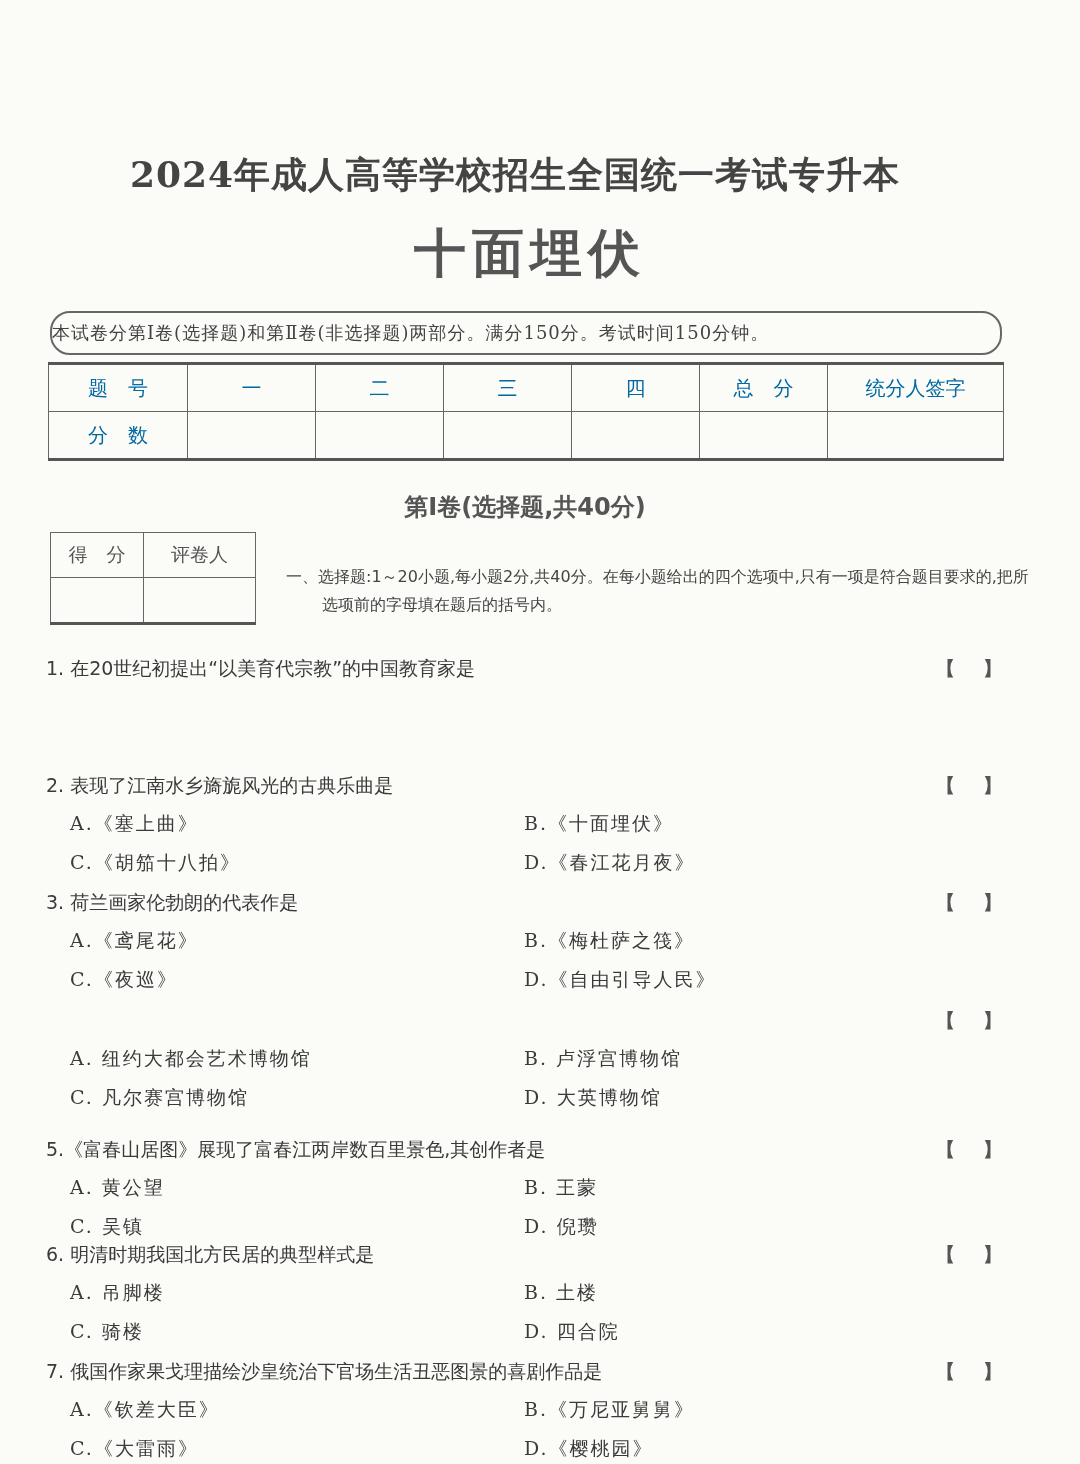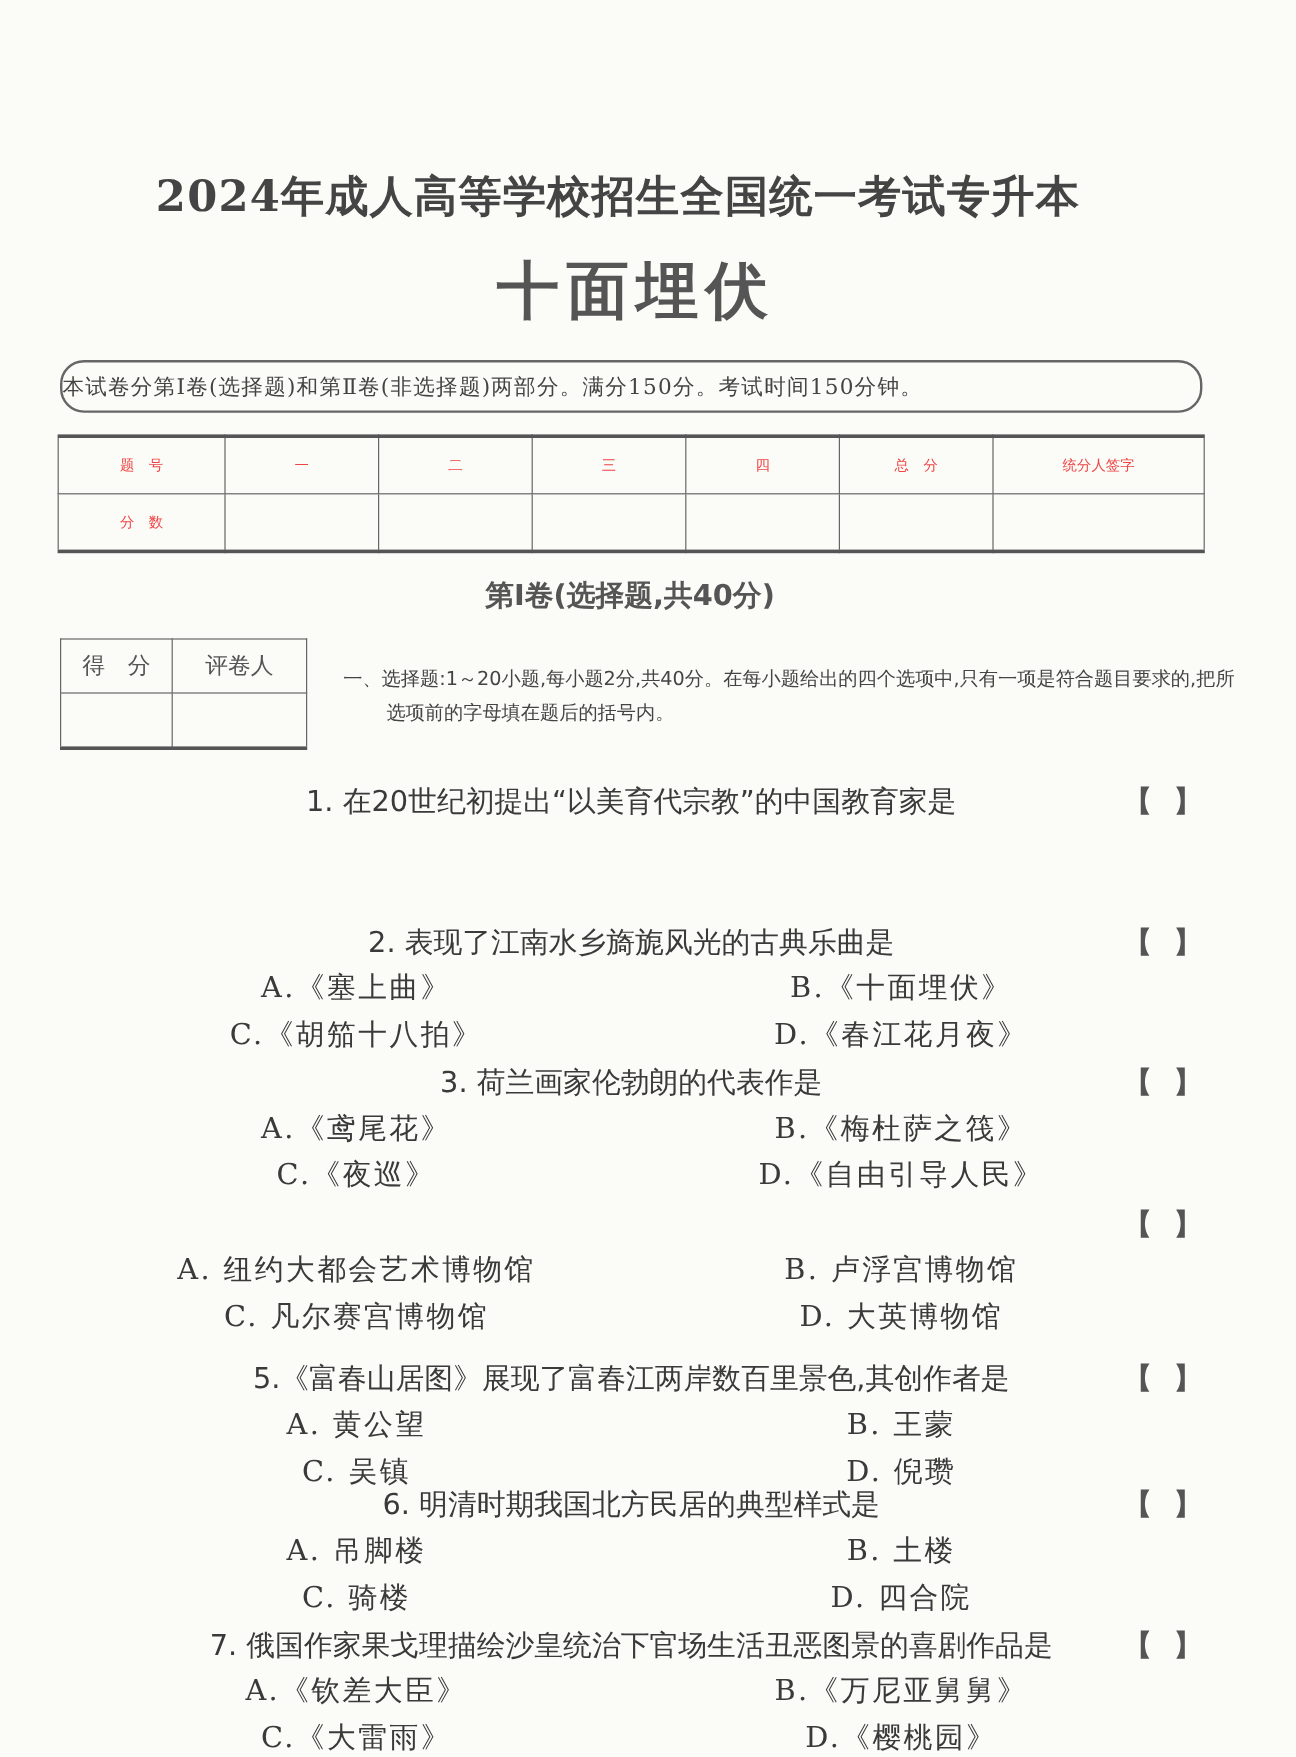--- a/index.html
+++ b/index.html
@@ -3,21 +3,21 @@
   <meta charset="utf-8">
   <style>
     html, body { margin: 0; padding: 0; }
     body {
       width: 1080px; height: 1464px; overflow: hidden;
       background: #fbfbf8;
       color: #3a3a3a;
       font-family: "DejaVu Serif", "Liberation Serif", serif;
       position: relative;
     }
-    .abs { position: absolute; }
+    .abs { position: absolute; margin-top: 11px; }
     .title-main {
       left: 0; width: 1030px; top: 140px; text-align: center;
       font-size: 36px; font-weight: bold; color: #444; letter-spacing: 1px;
       font-family: "DejaVu Serif", serif;
     }
     .title-sub {
       left: 0; width: 1060px; top: 208px; text-align: center;
       font-size: 52px; font-weight: bold; color: #555; letter-spacing: 6px;
       font-family: "DejaVu Sans", sans-serif;
     }
@@ -27,42 +27,42 @@
       display: flex; align-items: center; justify-content: flex-start;
       font-size: 18px; color: #444; letter-spacing: 1px;
     }
     table.score {
       position: absolute; left: 48px; top: 362px; width: 956px;
       border-collapse: collapse;
       border-top: 3px solid #555; border-bottom: 3px solid #555;
     }
     table.score td {
       border: 1.5px solid #666; height: 44px; text-align: center;
-      font-family: "DejaVu Sans", sans-serif; font-size: 12px; color: #ef4444;
+      font-family: "DejaVu Sans", sans-serif; font-size: 20px; color: #0369a1;
     }
     .part-title {
       left: 0; width: 1050px; top: 480px; text-align: center;
       font-family: "DejaVu Sans", sans-serif; font-size: 24px; color: #555; font-weight: bold;
     }
     table.grader {
       position: absolute; left: 50px; top: 532px; width: 206px;
       border-collapse: collapse; border-bottom: 3px solid #555;
     }
     table.grader td {
       border: 1.5px solid #666; height: 42px; text-align: center;
       font-family: "DejaVu Sans", sans-serif; font-size: 19px; color: #555;
     }
     .instr {
       left: 286px; top: 552px; width: 710px;
       font-family: "DejaVu Sans", sans-serif; font-size: 16px; line-height: 28px; color: #444;
       padding-left: 36px; text-indent: -36px;
     }
     .q {
       position: absolute; left: 46px; width: 960px;
-      font-size: 24px; color: #3a3a3a; text-align: center;
+      font-size: 19px; color: #3a3a3a;
     }
     .q .stem { height: 38px; line-height: 38px; position: relative; font-family: "DejaVu Sans", sans-serif; }
     .q .bracket {
       position: absolute; right: 4px; top: 0; width: 66px;
       display: flex; justify-content: space-between; font-weight: bold; color: #555;
     }
     .q .opts { display: grid; grid-template-columns: 454px 454px; padding-left: 24px; }
     .q .opt { height: 39px; line-height: 39px; letter-spacing: 2px; }
   </style>
 </head>

